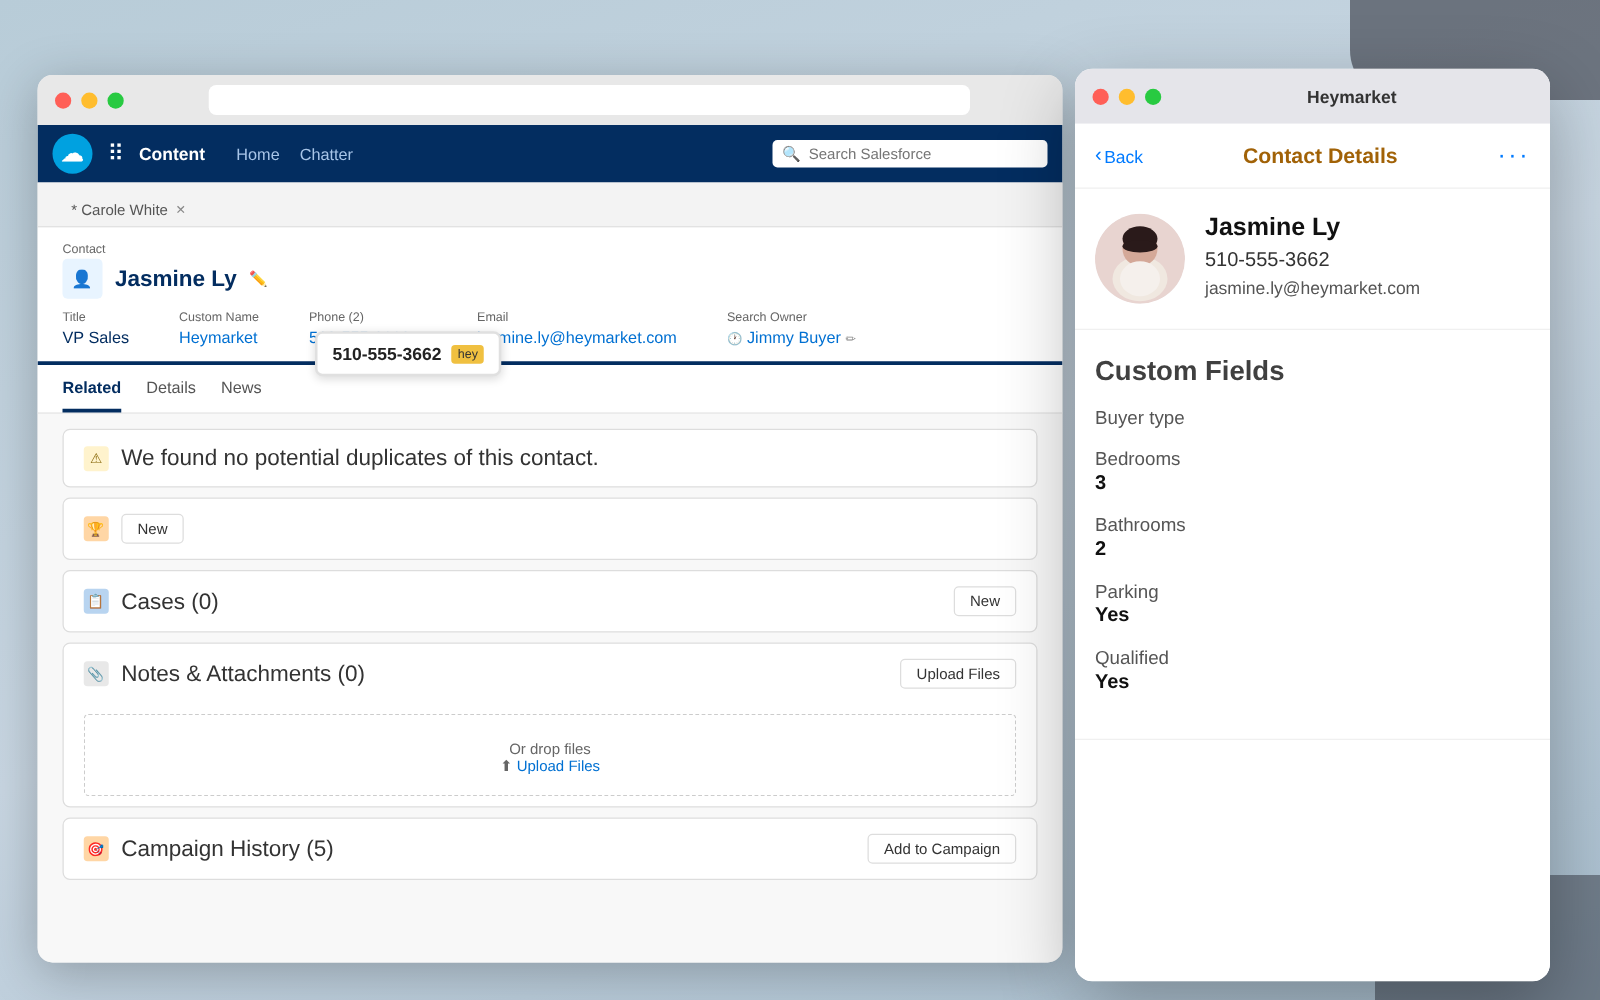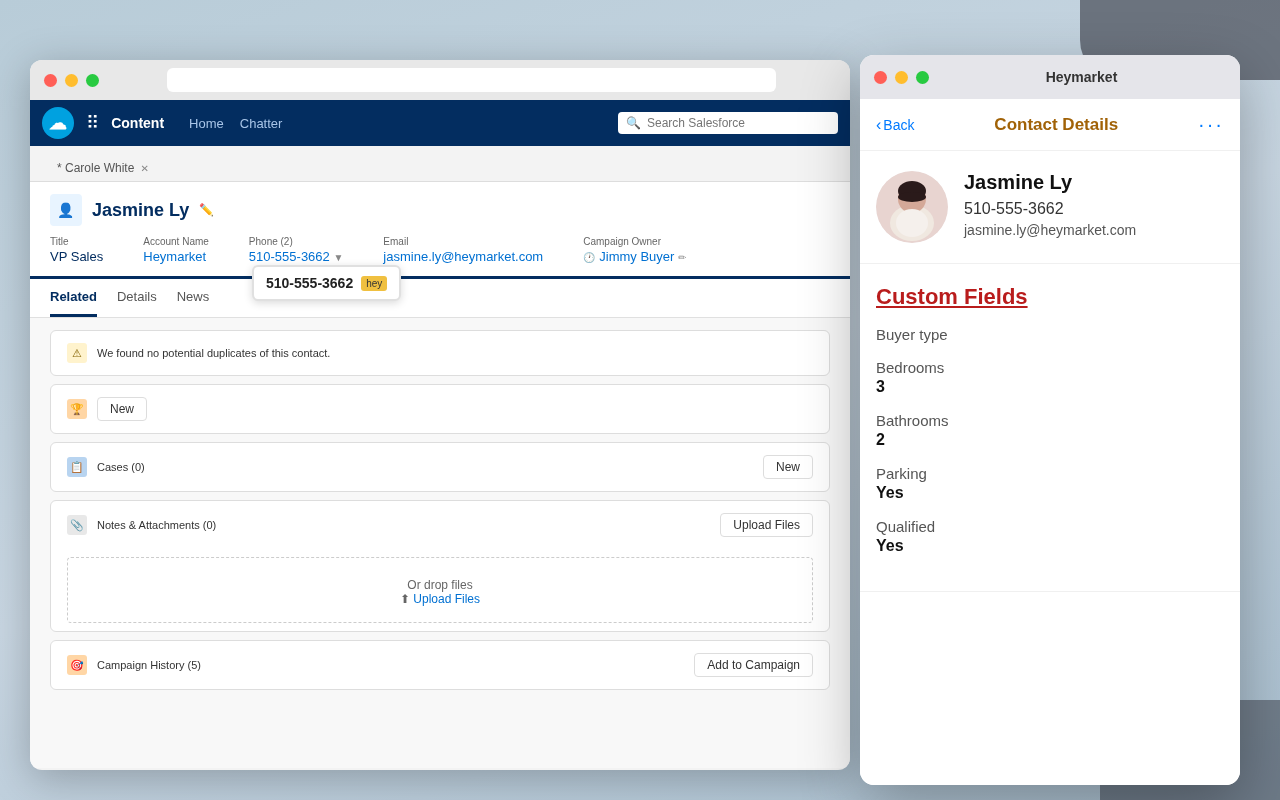--- a/index.html
+++ b/index.html
@@ -285,21 +285,21 @@
     }
 
     .icon-alert { background: #fff3cd; color: #856404; }
     .icon-oppty { background: #ffd6a5; color: #c45000; }
     .icon-case { background: #b8d4f0; color: #032d60; }
     .icon-notes { background: #e8e8e8; color: #555; }
     .icon-campaign { background: #ffd6a5; color: #c45000; }
 
     .sf-card-label {
       flex: 1;
-      font-size: 11px;
+      font-size: 18px;
     }
 
     .sf-btn {
       padding: 4px 12px;
       border: 1px solid #ddd;
       border-radius: 4px;
       background: white;
       font-size: 12px;
       color: #333;
       cursor: pointer;
@@ -432,23 +432,22 @@
     }
 
     .hm-section {
       padding: 20px 16px;
       border-bottom: 1px solid #f0f0f0;
     }
 
     .hm-section-title {
       font-size: 22px;
       font-weight: 700;
-      color: #b91c1c;
+      color: #404040;
       margin-bottom: 16px;
-      text-decoration: underline;
     }
 
     .hm-field {
       margin-bottom: 16px;
     }
 
     .hm-field-label {
       font-size: 15px;
       color: #555;
       margin-bottom: 2px;
@@ -493,47 +492,48 @@
   </div>
 
   <div class="sf-tabbar">
     <div class="sf-tab">
       <span>* Carole White</span>
       <span class="close-x">✕</span>
     </div>
   </div>
 
   <div class="sf-contact-header">
+    <div class="sf-contact-label">Contact</div>
     <div class="sf-contact-name-row">
       <div class="sf-contact-icon">👤</div>
       <span class="sf-contact-name">Jasmine Ly</span>
       <span style="color:#888;font-size:12px;">✏️</span>
     </div>
     <div class="sf-contact-fields">
       <div class="sf-field">
         <span class="sf-field-label">Title</span>
         <span class="sf-field-value">VP Sales</span>
       </div>
       <div class="sf-field">
-        <span class="sf-field-label">Account Name</span>
+        <span class="sf-field-label">Custom Name</span>
         <span class="sf-field-value link">Heymarket</span>
       </div>
       <div class="sf-field">
         <span class="sf-field-label">Phone (2)</span>
         <span class="sf-field-value link">
           <span>510-555-3662</span>
           <span style="font-size:10px;color:#888;"> ▼</span>
         </span>
       </div>
       <div class="sf-field">
         <span class="sf-field-label">Email</span>
         <span class="sf-field-value link">jasmine.ly@heymarket.com</span>
       </div>
       <div class="sf-field">
-        <span class="sf-field-label">Campaign Owner</span>
+        <span class="sf-field-label">Search Owner</span>
         <span class="sf-field-value link">
           <span style="font-size:10px;">🕐</span>
           <span>Jimmy Buyer</span>
           <span style="font-size:10px;color:#888;"> ✏</span>
         </span>
       </div>
     </div>
   </div>
 
   <div class="phone-tooltip">

